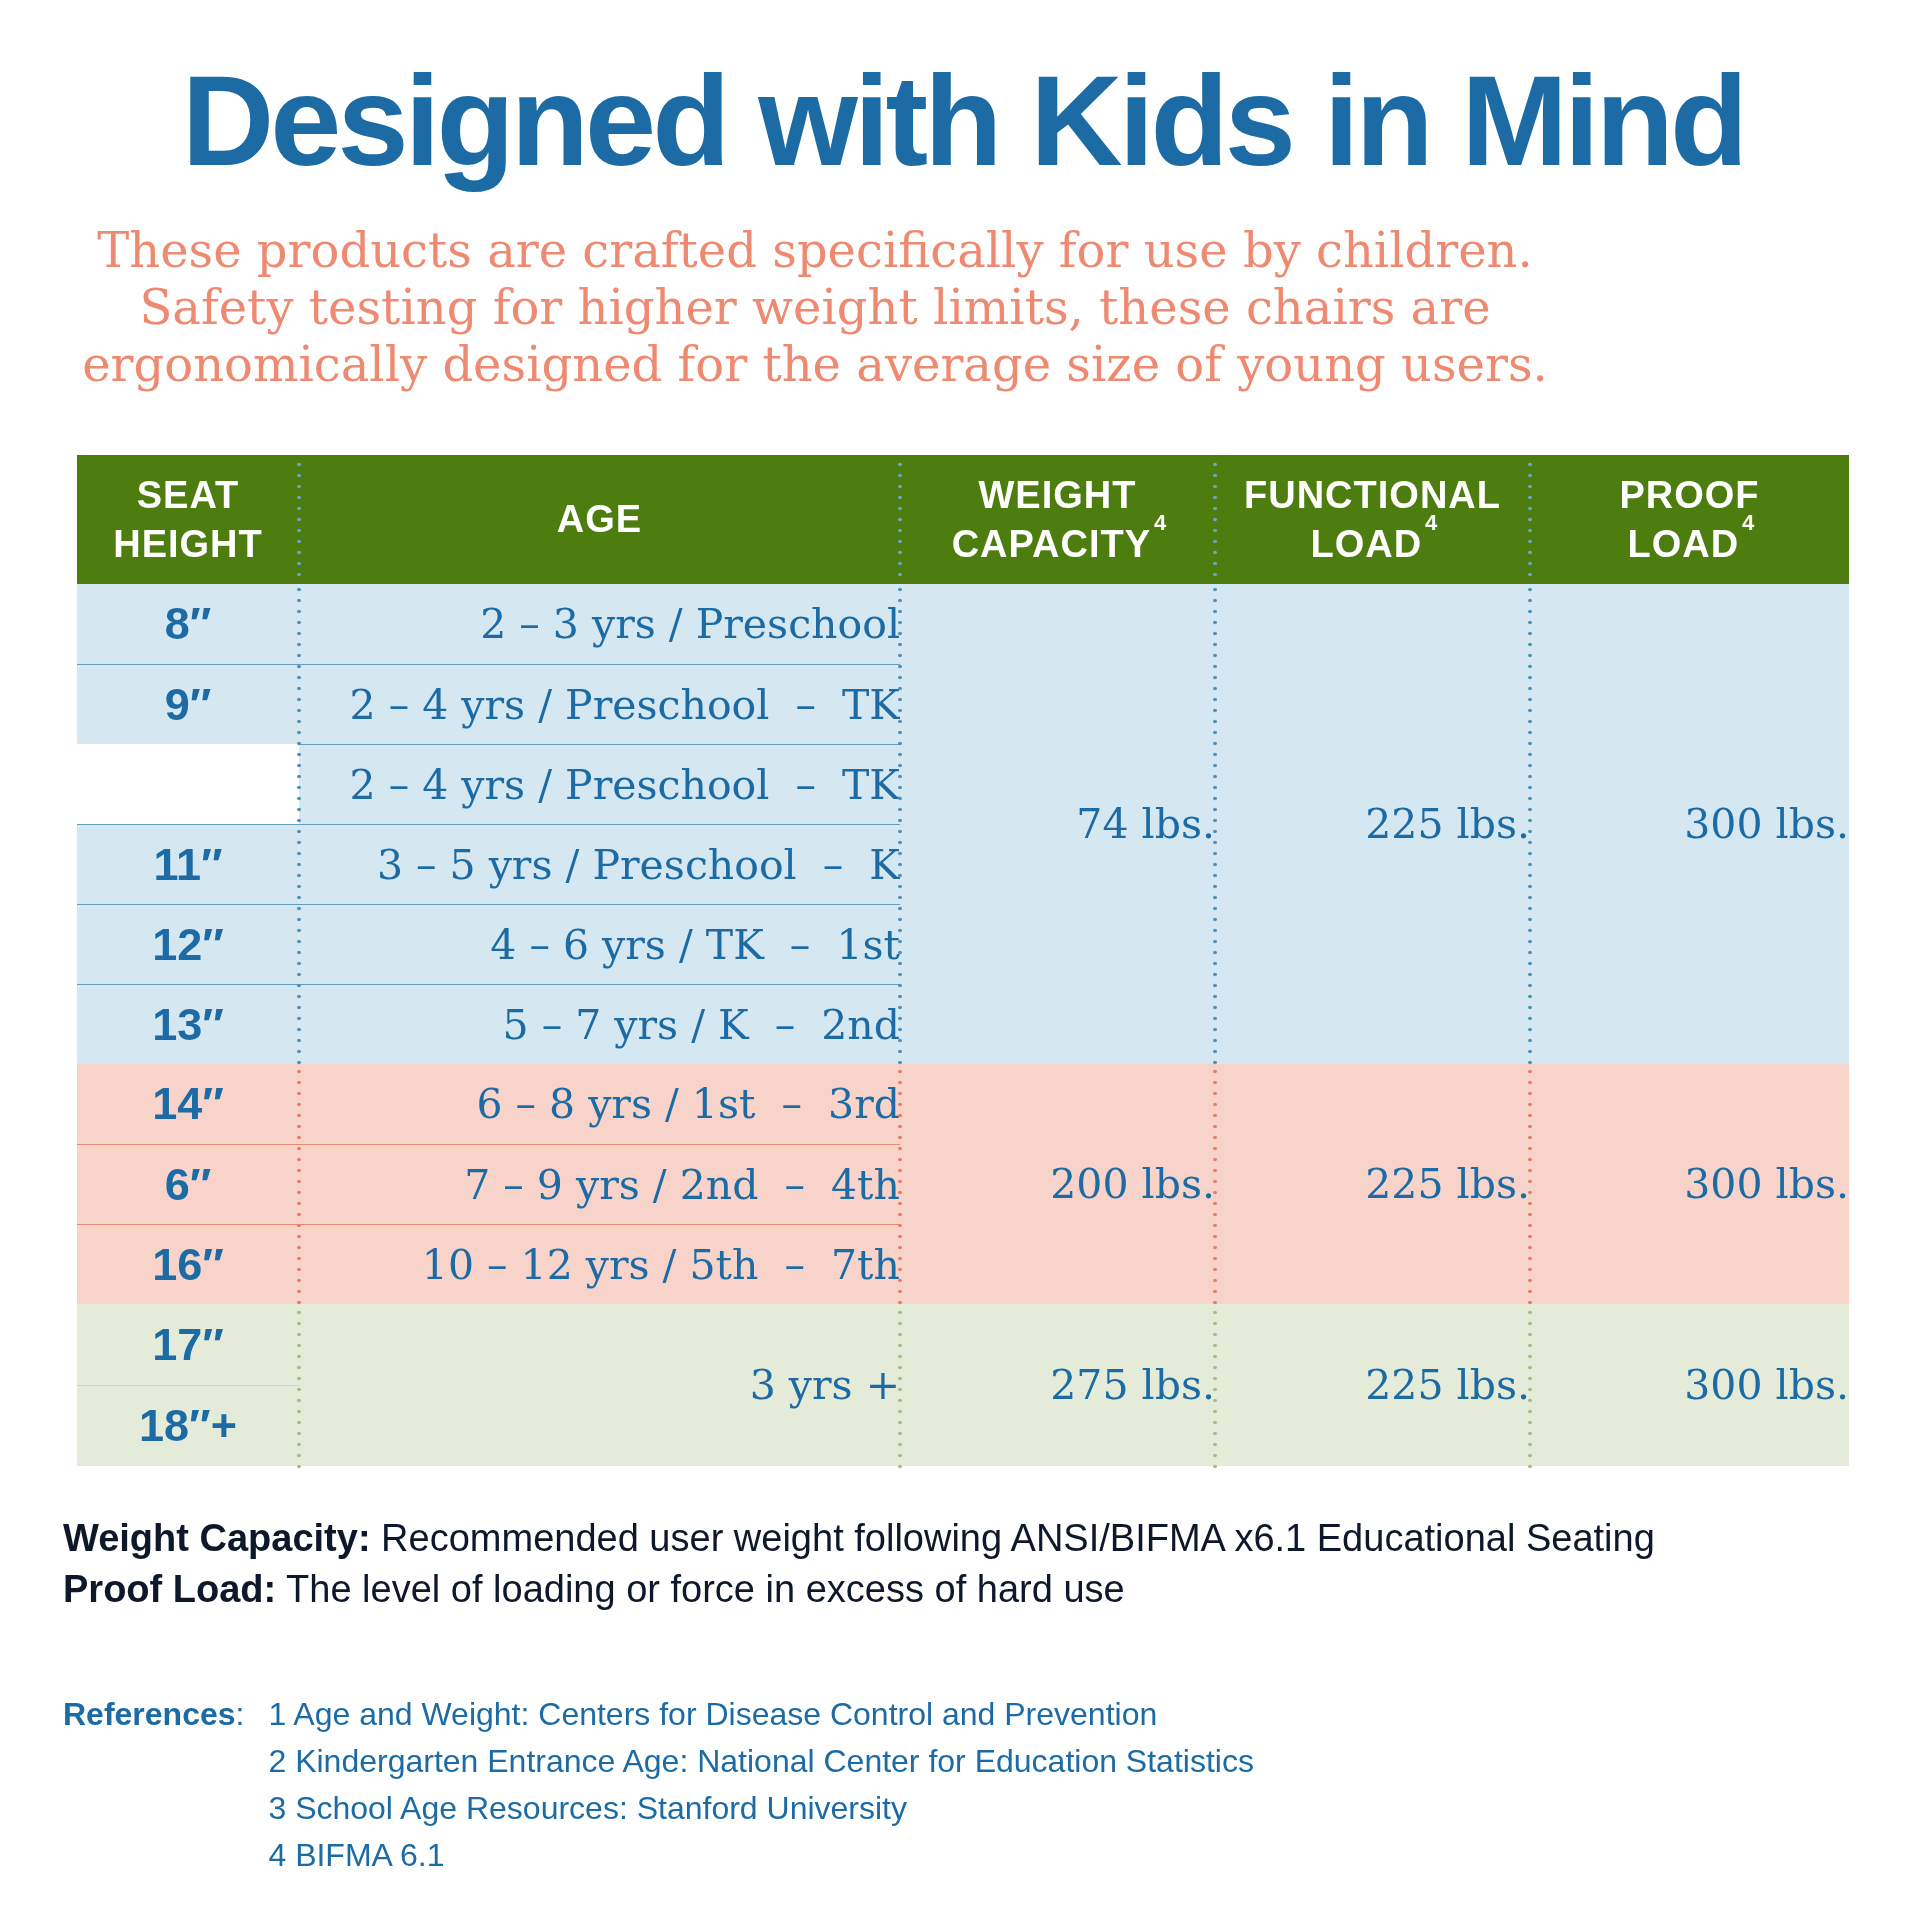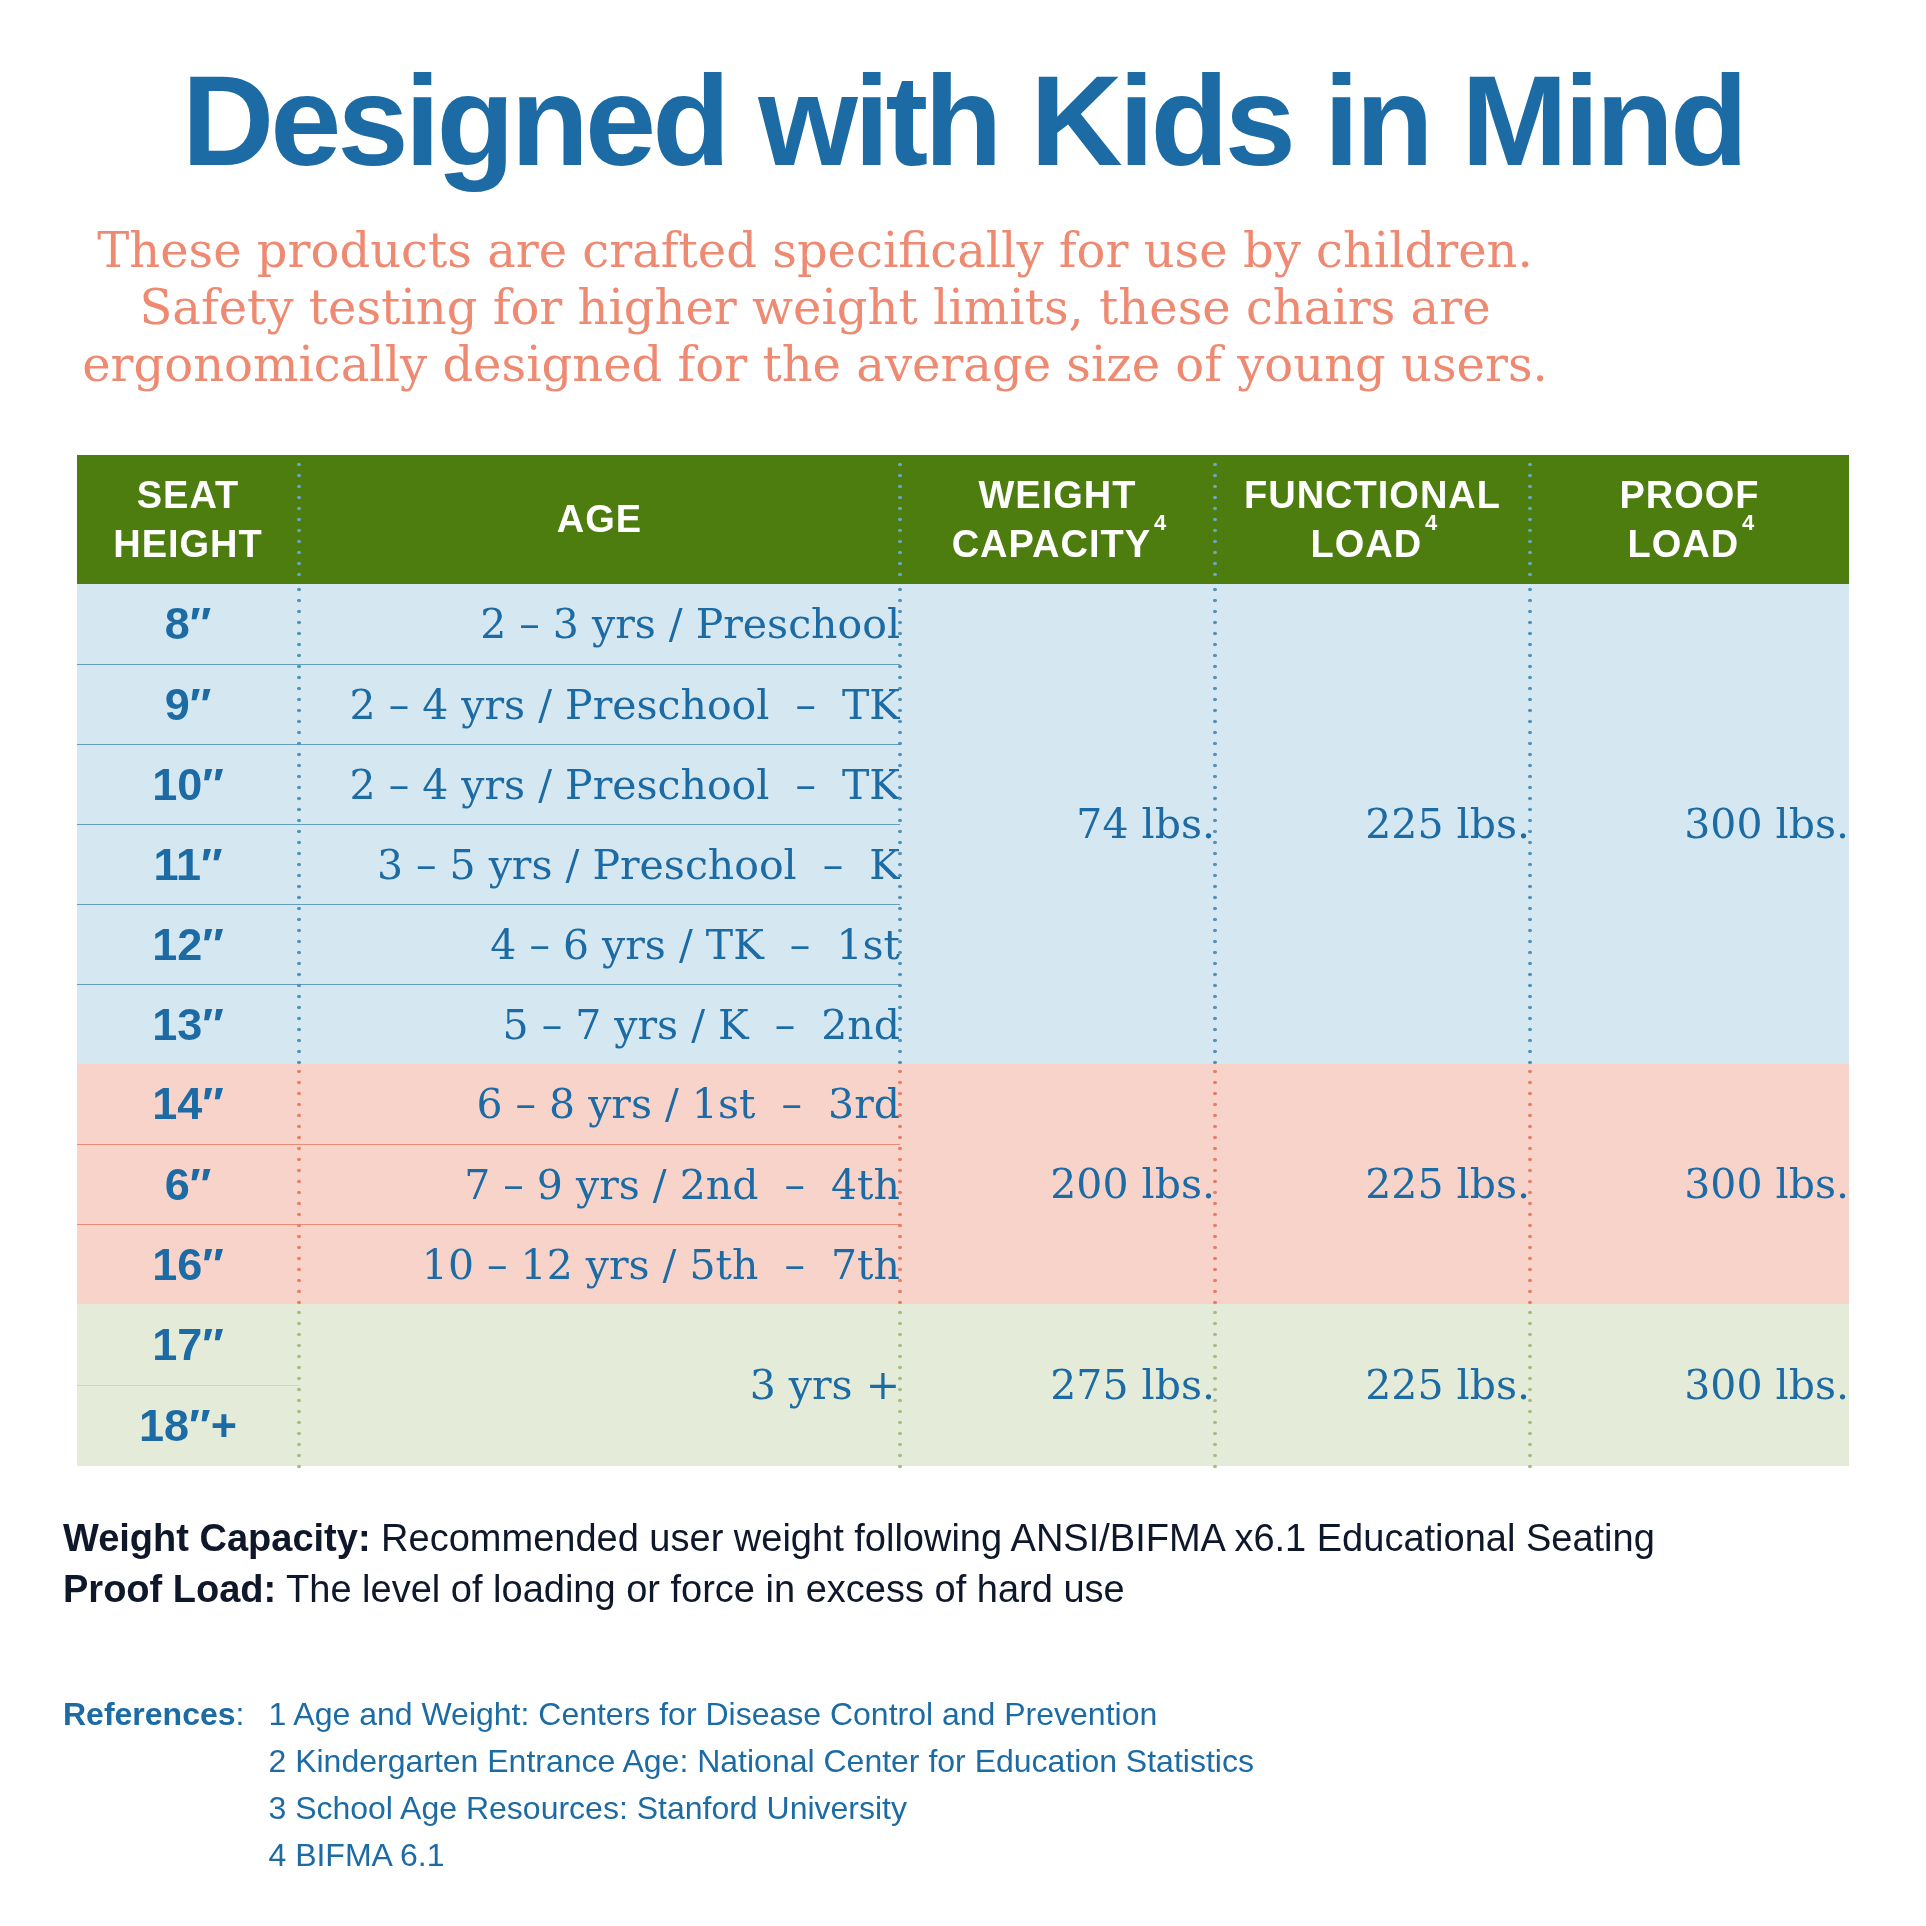--- a/index.html
+++ b/index.html
@@ -99,23 +99,20 @@
       <div>PROOF</div>
       <div><span>LOAD</span><sup>4</sup></div>
     </div>
 
     <div class="cell num bb" style="grid-area:2/1">
         <span>8″</span>
       </div>
     <div class="cell num bb sep-b" style="grid-area:3/1">
         <span>9″</span>
       </div>
-    <div class="cell num bb sep-b" style="grid-area:4/1">
-        <span>10″</span>
-      </div>
     <div class="cell num bb sep-b" style="grid-area:5/1">
         <span>11″</span>
       </div>
     <div class="cell num bb sep-b" style="grid-area:6/1">
         <span>12″</span>
       </div>
     <div class="cell num bb sep-b" style="grid-area:7/1">
         <span>13″</span>
       </div>
     <div class="cell num bp" style="grid-area:8/1">

